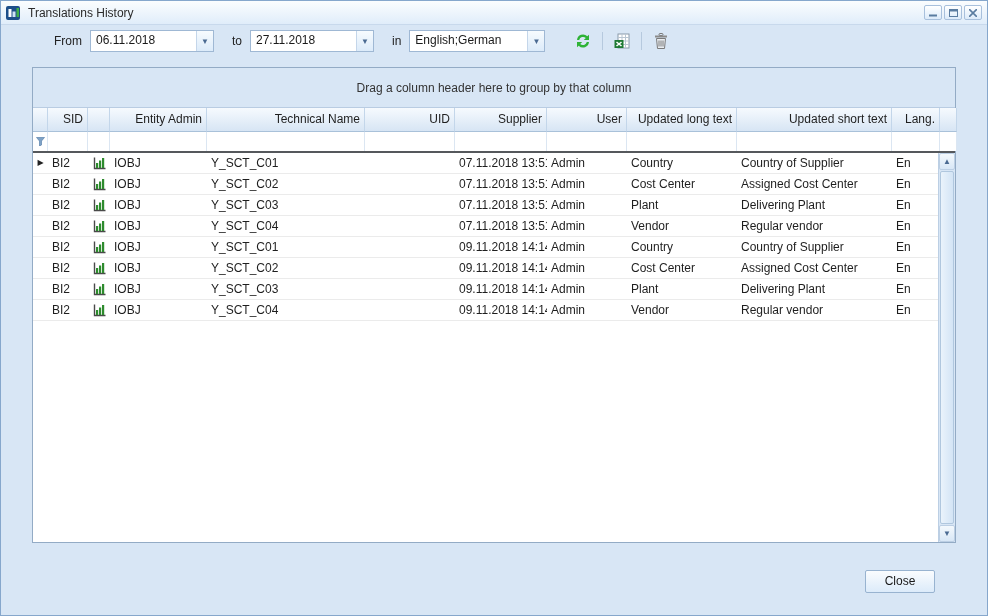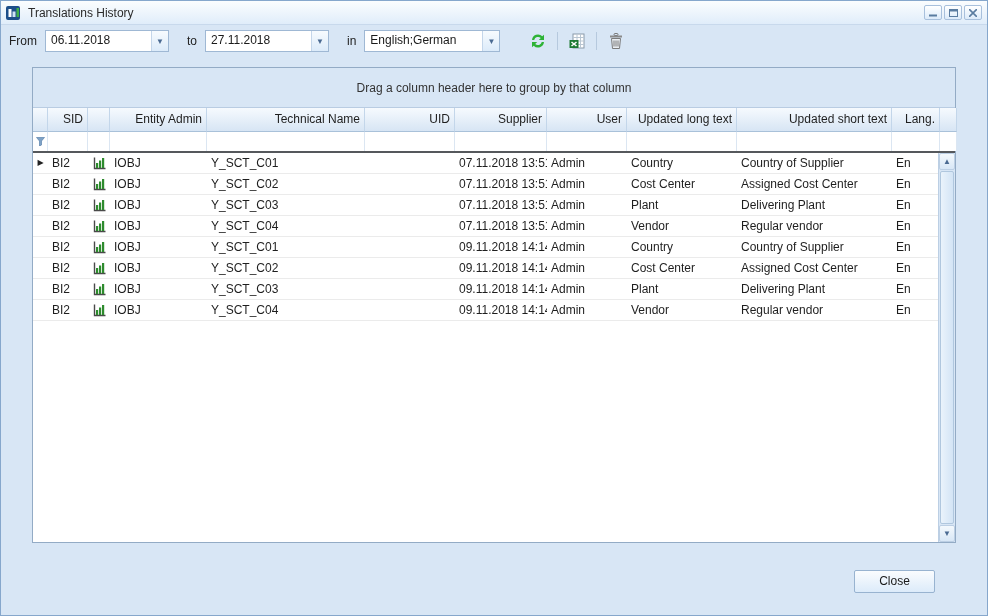--- a/index.html
+++ b/index.html
@@ -23,21 +23,21 @@
   .title-text { color:#2b2b2b; }
   .win-buttons { margin-left:auto; display:flex; gap:2px; }
   .win-btn {
     width:18px; height:15px; display:flex; align-items:center; justify-content:center;
     border:1px solid #a8c0dc; border-radius:2px;
     background:linear-gradient(#ffffff,#dcebfa); cursor:default;
   }
   .win-btn svg { display:block; }
 
   
-  .toolbar { display:flex; align-items:center; height:32px; padding:0 8px; }
+  .toolbar { display:flex; align-items:center; height:32px; padding:0 8px;margin-left:45px; }
   .tb-label { margin:0 8px 0 0; color:#222; }
   .tb-label.mid { margin-left:14px; }
   .combo {
     display:flex; height:22px; background:#fff;
     border:1px solid #9fb8d4; margin-right:4px;
   }
   .combo .val { flex:1; padding:2px 5px 0 5px; white-space:nowrap; overflow:hidden; }
   .combo .dd {
     width:17px; border-left:1px solid #c4d6ea; flex:0 0 auto;
     background:linear-gradient(#f7fbfe,#dcebfa);
@@ -96,21 +96,21 @@
   }
   .scroll-btn.up { top:0; }
   .scroll-btn.down { bottom:0; }
   .scroll-thumb {
     position:absolute; left:1px; right:1px; top:18px; bottom:18px;
     background:linear-gradient(90deg,#eaf3fb,#d3e4f5); border:1px solid #b0c7de; border-radius:2px;
   }
 
   
   .close-btn {
-    position:absolute; right:52px; bottom:22px; width:81px; height:23px;
+    position:absolute; right:52px; bottom:22px; width:70px; height:23px;
     border:1px solid #98b3d0; border-radius:2px;
     background:linear-gradient(#fafcfe,#dcebfa);
     text-align:center; line-height:21px; color:#1a1a1a;
   }
 </style>
 </head>
 <body>
 
 <div class="window">
 

